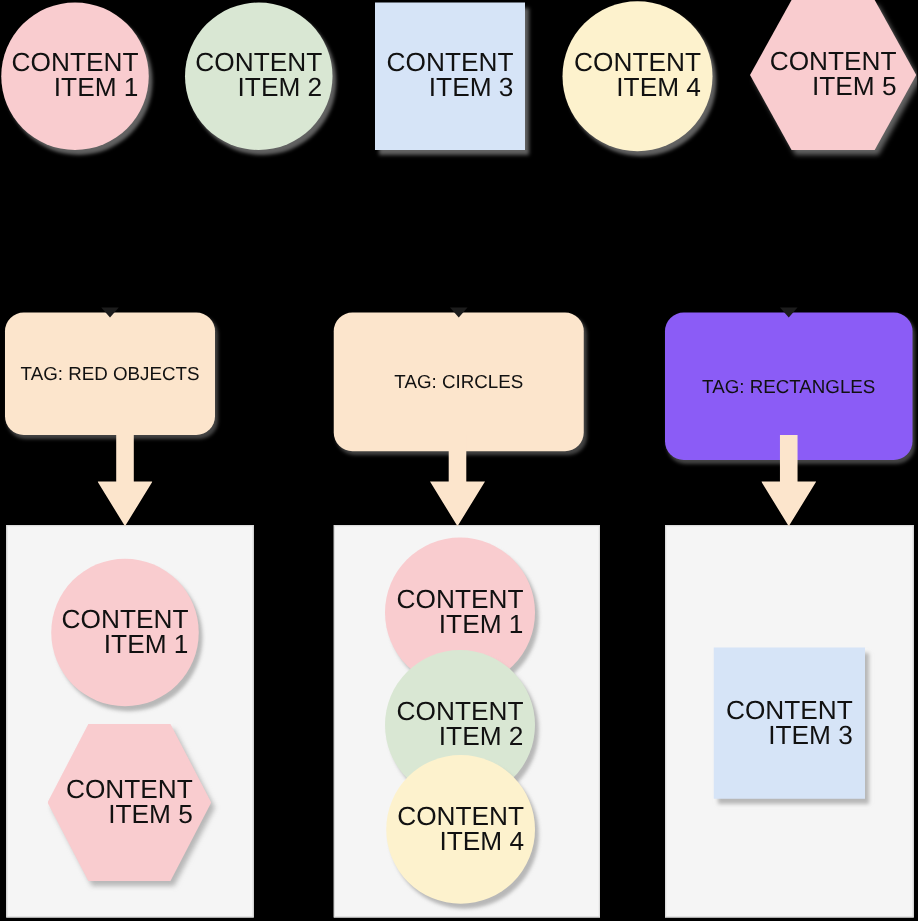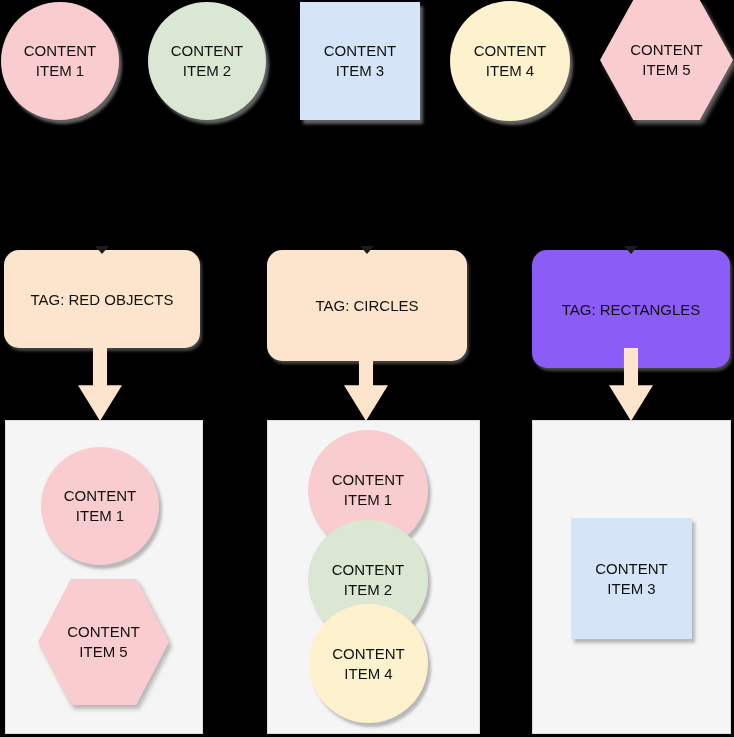--- a/index.html
+++ b/index.html
@@ -14,22 +14,22 @@
 
   
   .node { position: absolute; display: flex; align-items: center; justify-content: center; }
   .node-bg { position: absolute; inset: 0; }
   .circle > .node-bg { border-radius: 50%; box-shadow: 3px 4px 3px rgba(150,150,150,0.65); }
   .square > .node-bg { box-shadow: 3px 4px 3px rgba(150,150,150,0.65); }
   .hexwrap { position: absolute; inset: 0; filter: drop-shadow(3px 4px 2px rgba(150,150,150,0.65)); }
   .hexbg { position: absolute; inset: 0;
     clip-path: polygon(0% 50%, 25% 0%, 75% 0%, 100% 50%, 75% 100%, 25% 100%); }
   .node-label {
-    position: relative; z-index: 1; text-align: center;
-    font-size: 15px; line-height: 20px; white-space: pre-line;
+    position: relative; z-index: 1; text-align: right;
+    font-size: 21px; line-height: 20px; white-space: pre-line;
   }
 
   
   .tag {
     position: absolute; border-radius: 15px;
     display: flex; align-items: center; justify-content: center;
     box-shadow: 2px 3px 3px rgba(150,150,150,0.45);
   }
   .tag-label { font-size: 15px; }
   .tip {
@@ -81,21 +81,21 @@
   </div>
 
   <div class="node hexagon" style="left:600px; top:0px; width:133px; height:120px">
     <div class="hexwrap">
       <div class="hexbg" style="background-color: rgb(249, 204, 207);"></div>
     </div>
     <div class="node-label">CONTENT
 ITEM 5</div>
   </div>
 
-  <div class="tag" style="left: 4px; top: 250px; width: 196px; height: 98px; background-color: rgb(252, 229, 204);">
+  <div class="tag" style="left: 4px; top: 250px; width: 168px; height: 98px; background-color: rgb(252, 229, 204);">
     <div class="tip"></div>
     <div class="tag-label">TAG: RED OBJECTS</div>
   </div>
 
   <div class="tag" style="left: 267px; top: 250px; width: 200px; height: 111px; background-color: rgb(252, 229, 204);">
     <div class="tip"></div>
     <div class="tag-label">TAG: CIRCLES</div>
   </div>
 
   <div class="tag" style="left: 532px; top: 250px; width: 198px; height: 118px; background-color: #8b5cf6;">

